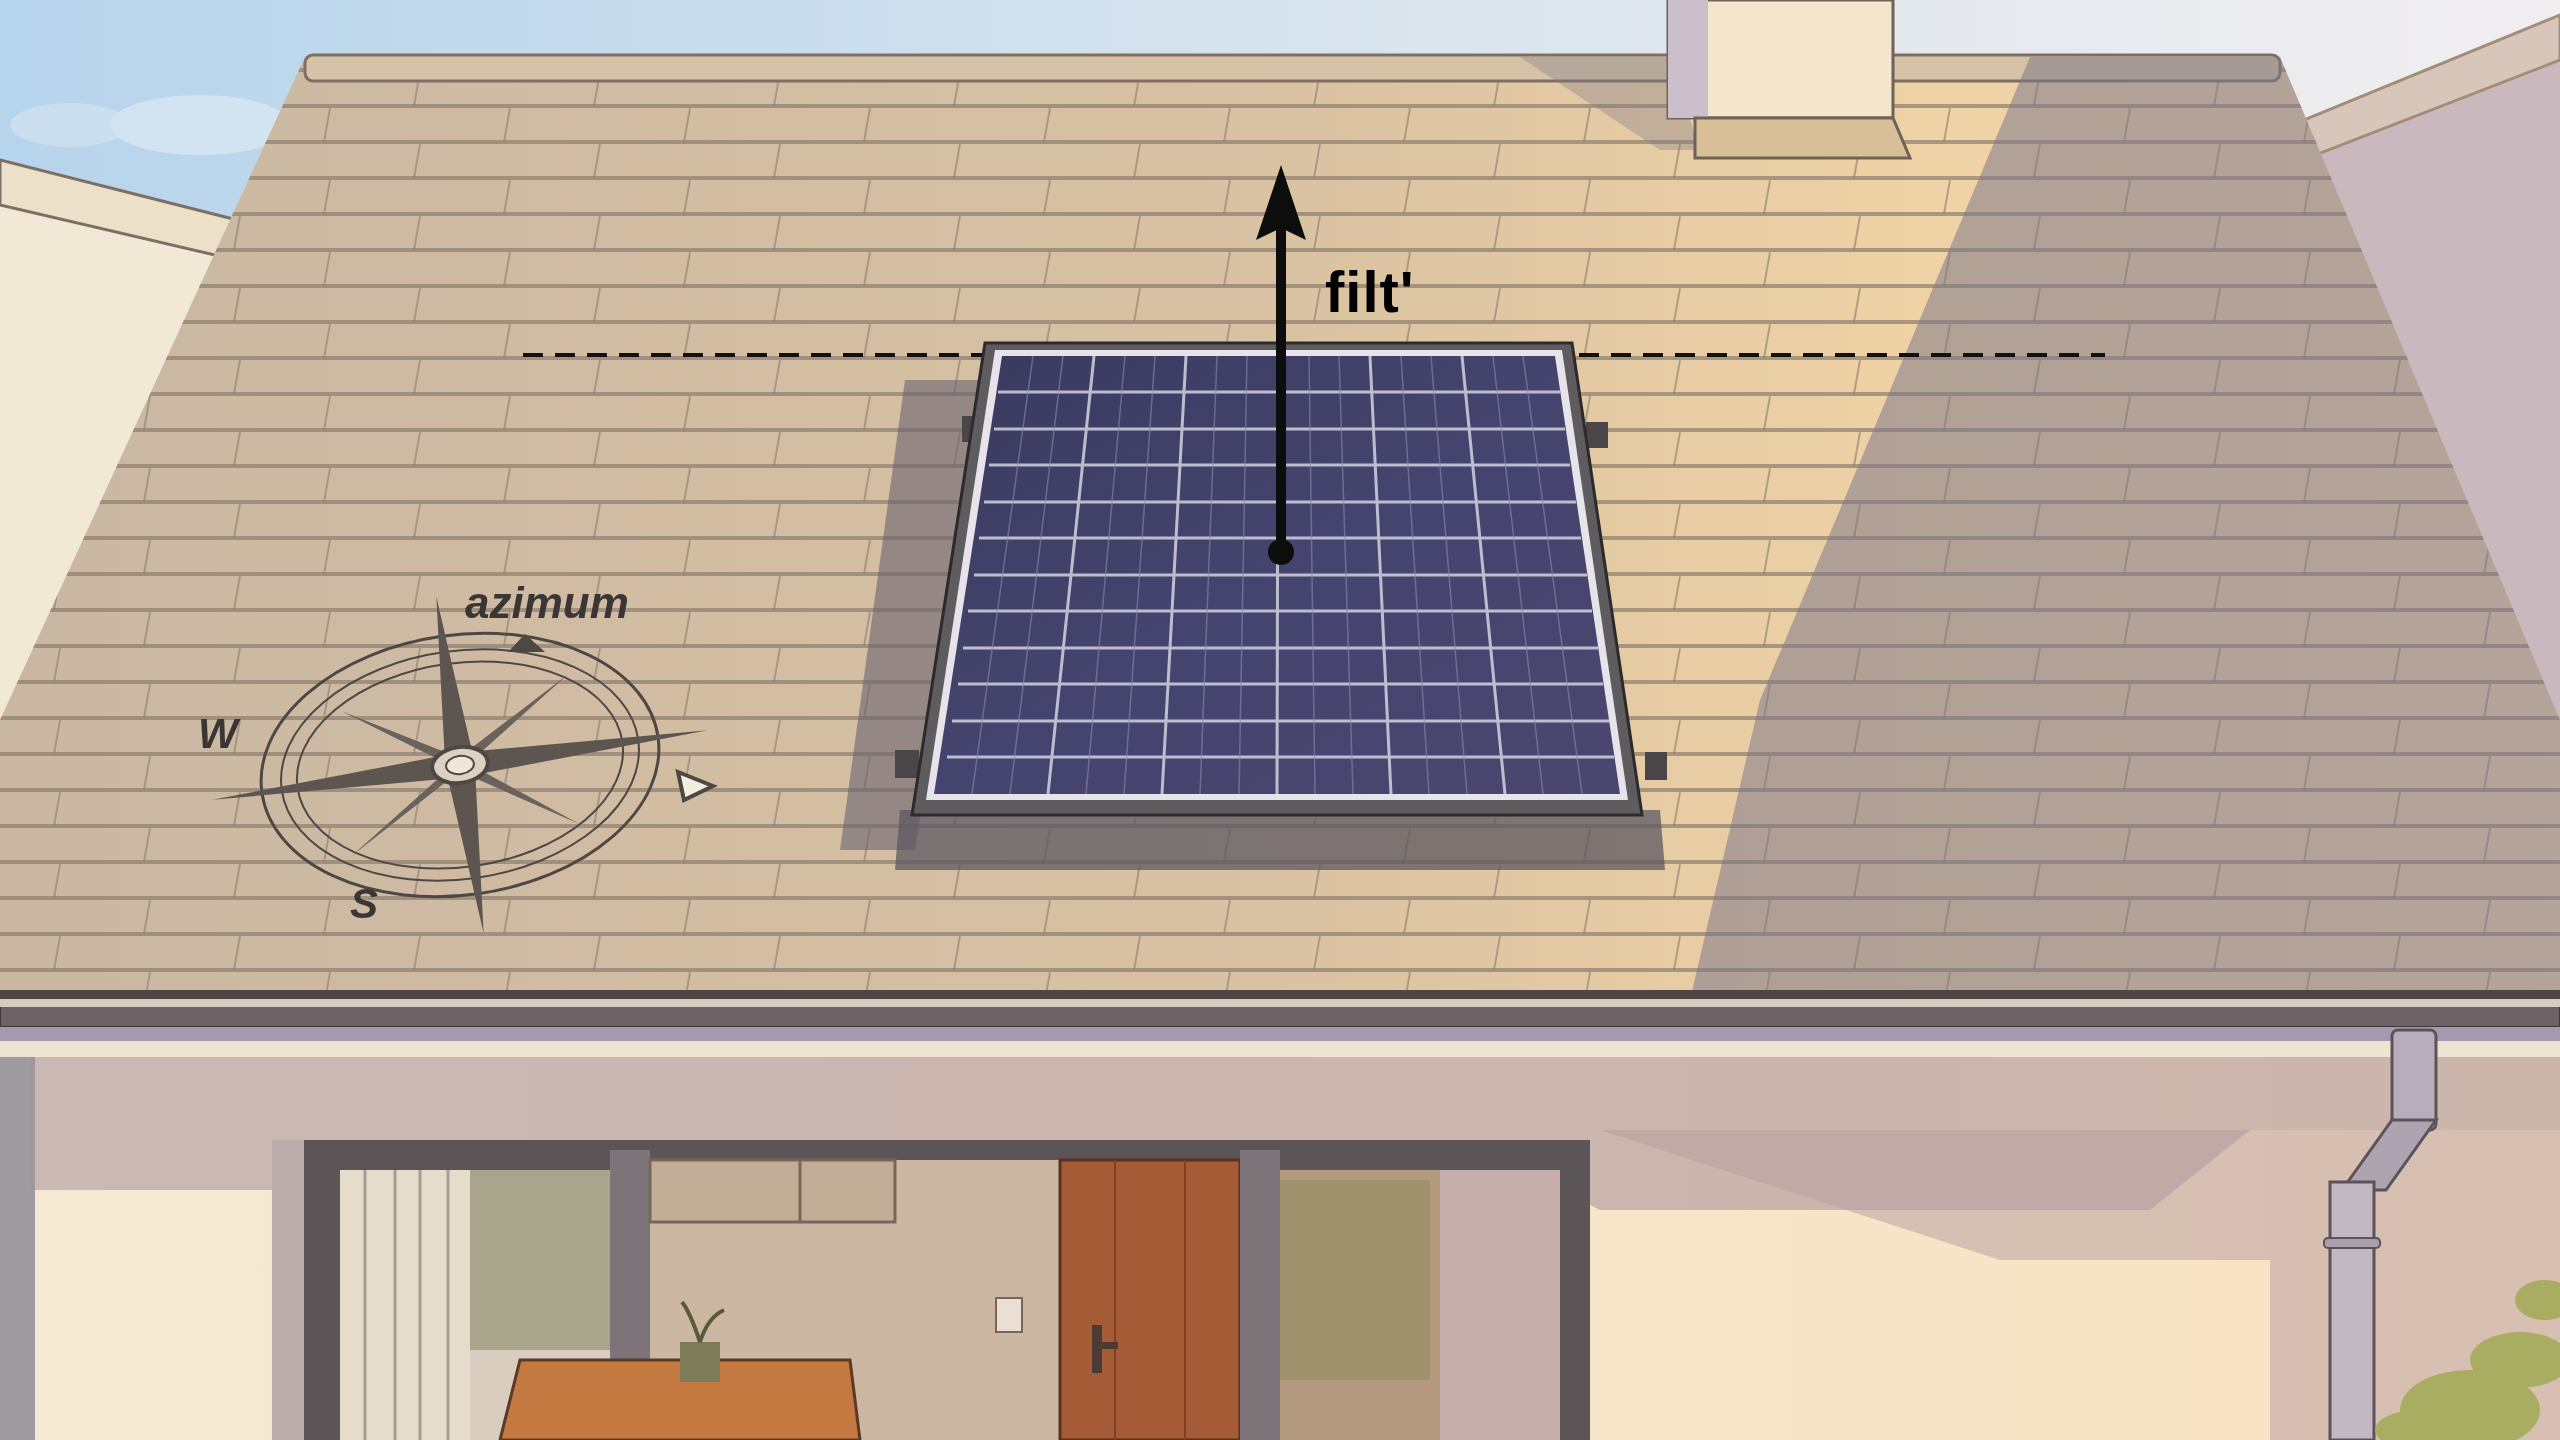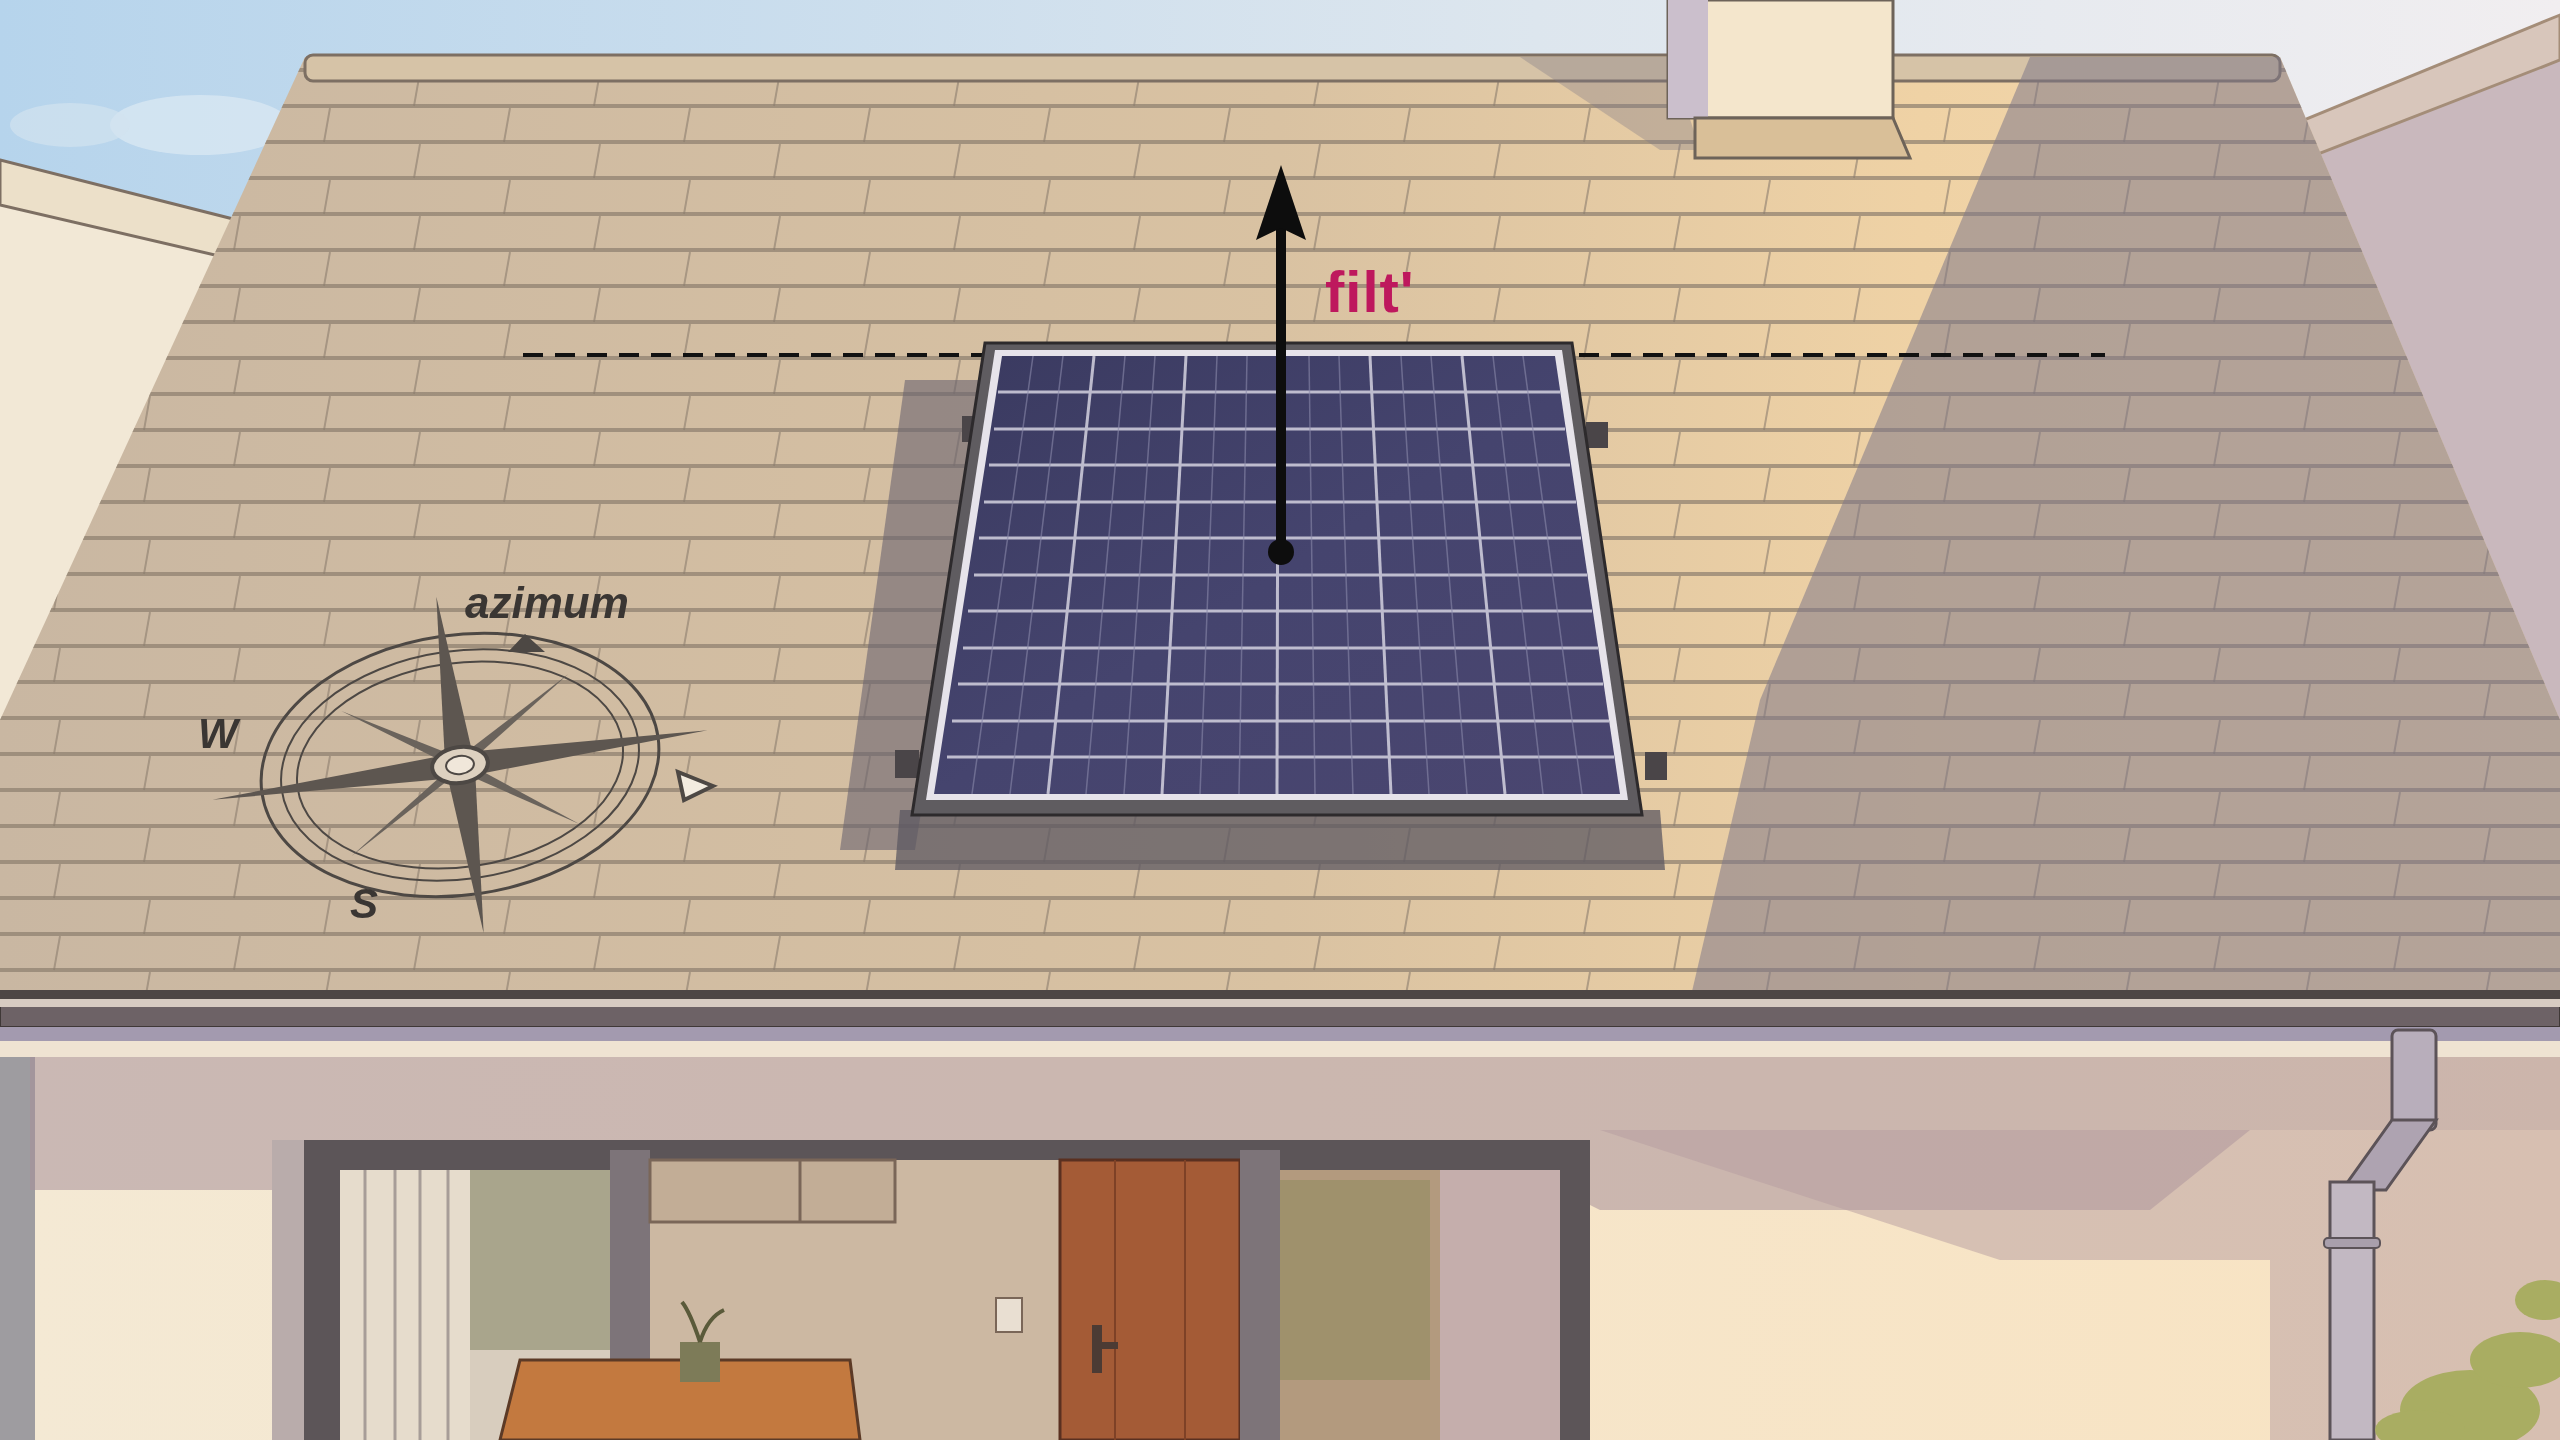--- a/index.html
+++ b/index.html
@@ -1,18 +1,18 @@
 <!DOCTYPE html>
 <html><head>
 <meta charset="utf-8">
 <style>
   html, body { margin:0; padding:0; }
   body { width:2560px; height:1440px; overflow:hidden; position:relative; background:#bcd7ea; font-family:"Liberation Sans", sans-serif; }
   .scene { position:absolute; left:0; top:0; width:2560px; height:1440px; }
-  .label { position:absolute; color:#be185d; font-weight:bold; font-family:"Liberation Sans", sans-serif; }
+  .label { position:absolute; color:#000000; font-weight:bold; font-family:"Liberation Sans", sans-serif; }
   .filt { left:1325px; top:258px; font-size:58px; letter-spacing:1px; }
   .azim { left:465px; top:578px; font-size:44px; font-style:italic; color:#3a3633; }
   .cw { left:198px; top:710px; font-size:42px; font-style:italic; color:#3a3633; }
   .cs { left:350px; top:880px; font-size:42px; font-style:italic; color:#3a3633; }
 </style>
 </head>
 <body>
 
 <svg class="scene" viewBox="0 0 2560 1440" width="2560" height="1440" xmlns="http://www.w3.org/2000/svg">
   <defs>

